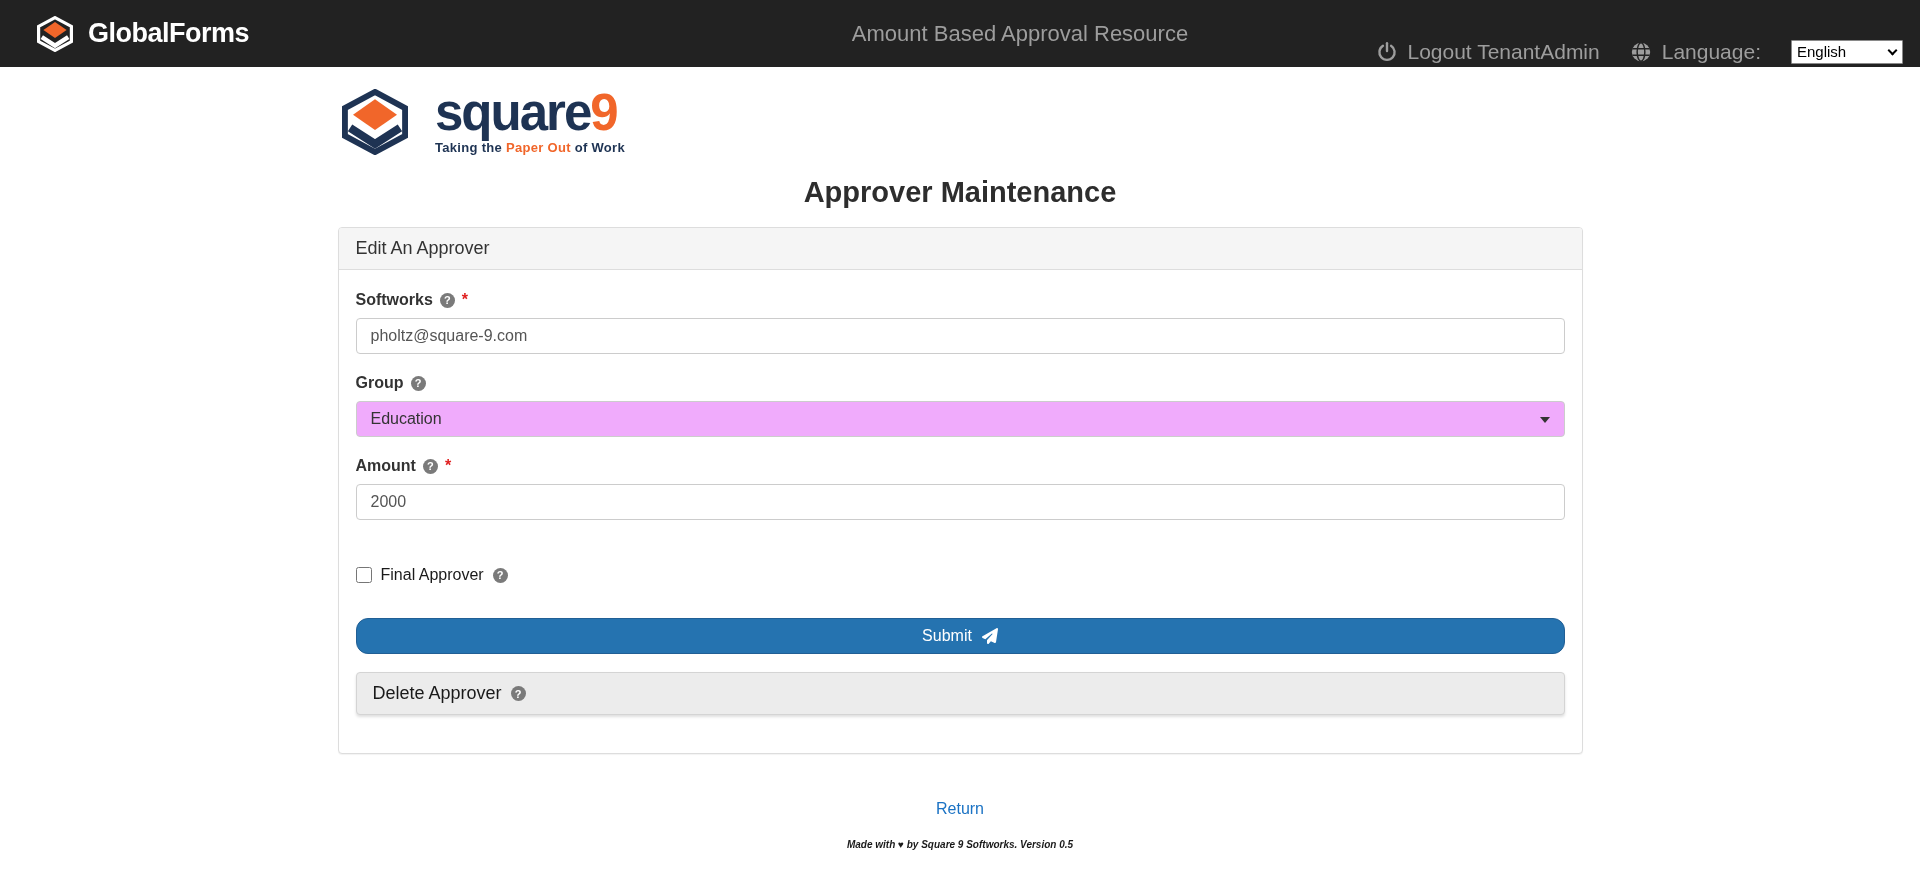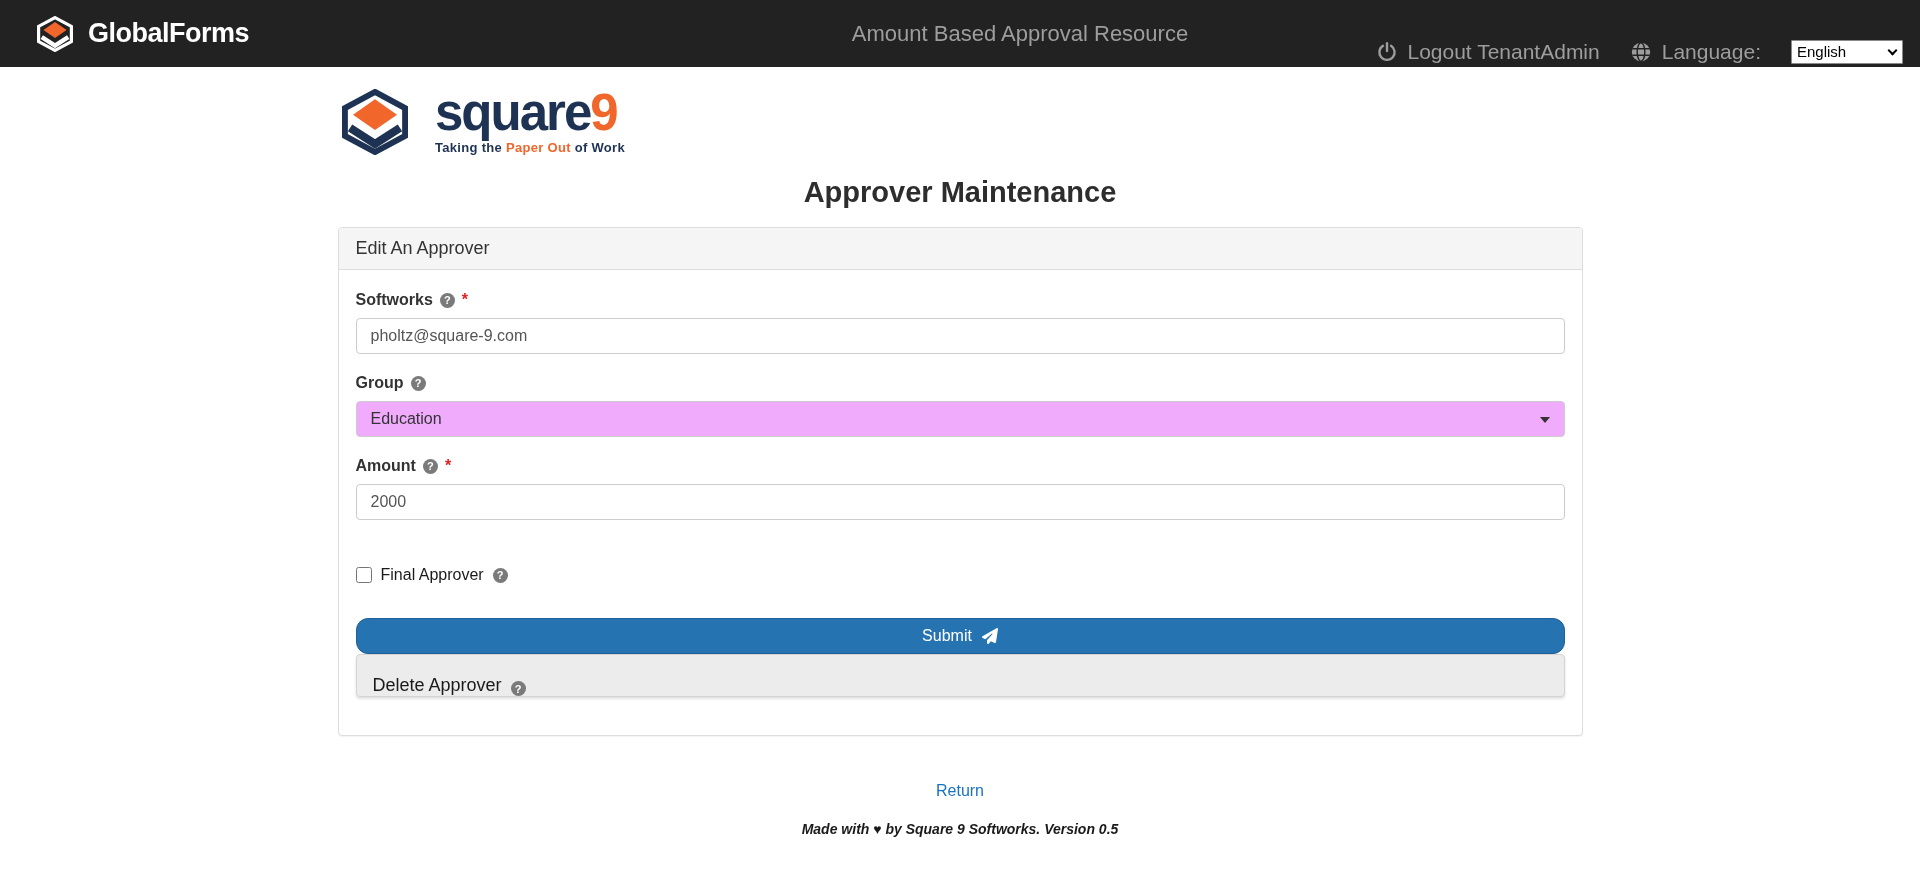--- a/index.html
+++ b/index.html
@@ -113,33 +113,33 @@
   .submit-btn {
     width:100%; height:36px;
     background:#2573b0; border:1px solid #215f95; border-radius:12px;
     color:#fff; font-size:16px; font-family:inherit;
     display:flex; align-items:center; justify-content:center; gap:10px;
     cursor:pointer;
   }
   .submit-btn svg { display:block; }
 
   .delete-bar {
-    margin-top:0; height:43px;
+    margin-top:18px; height:43px;
     background:#ececec;
     border:1px solid #d4d4d4; border-radius:4px;
     box-shadow:0 2px 3px rgba(0,0,0,0.13);
-    display:flex; align-items:flex-end; gap:9px;
+    display:flex; align-items:center; gap:9px;
     padding:0 16px; font-size:18px; color:#1a1a1a;
     cursor:pointer;
   }
 
   
   .return-row { text-align:center; margin-top:46px; }
   .return-link { color:#1a72c4; font-size:16px; text-decoration:none; cursor:pointer; }
-  .credit { text-align:center; margin-top:21px; font-size:14px; font-weight:bold; font-style:italic; color:#1a1a1a; }
+  .credit { text-align:center; margin-top:21px; font-size:10px; font-weight:bold; font-style:italic; color:#1a1a1a; }
 
   .icon-svg { display:block; }
 </style>
 </head>
 <body>
 
 <nav class="navbar">
   <div class="brand">
     <span>
       <svg class="icon-svg" width="40" height="36" viewBox="0 0 100 90">

